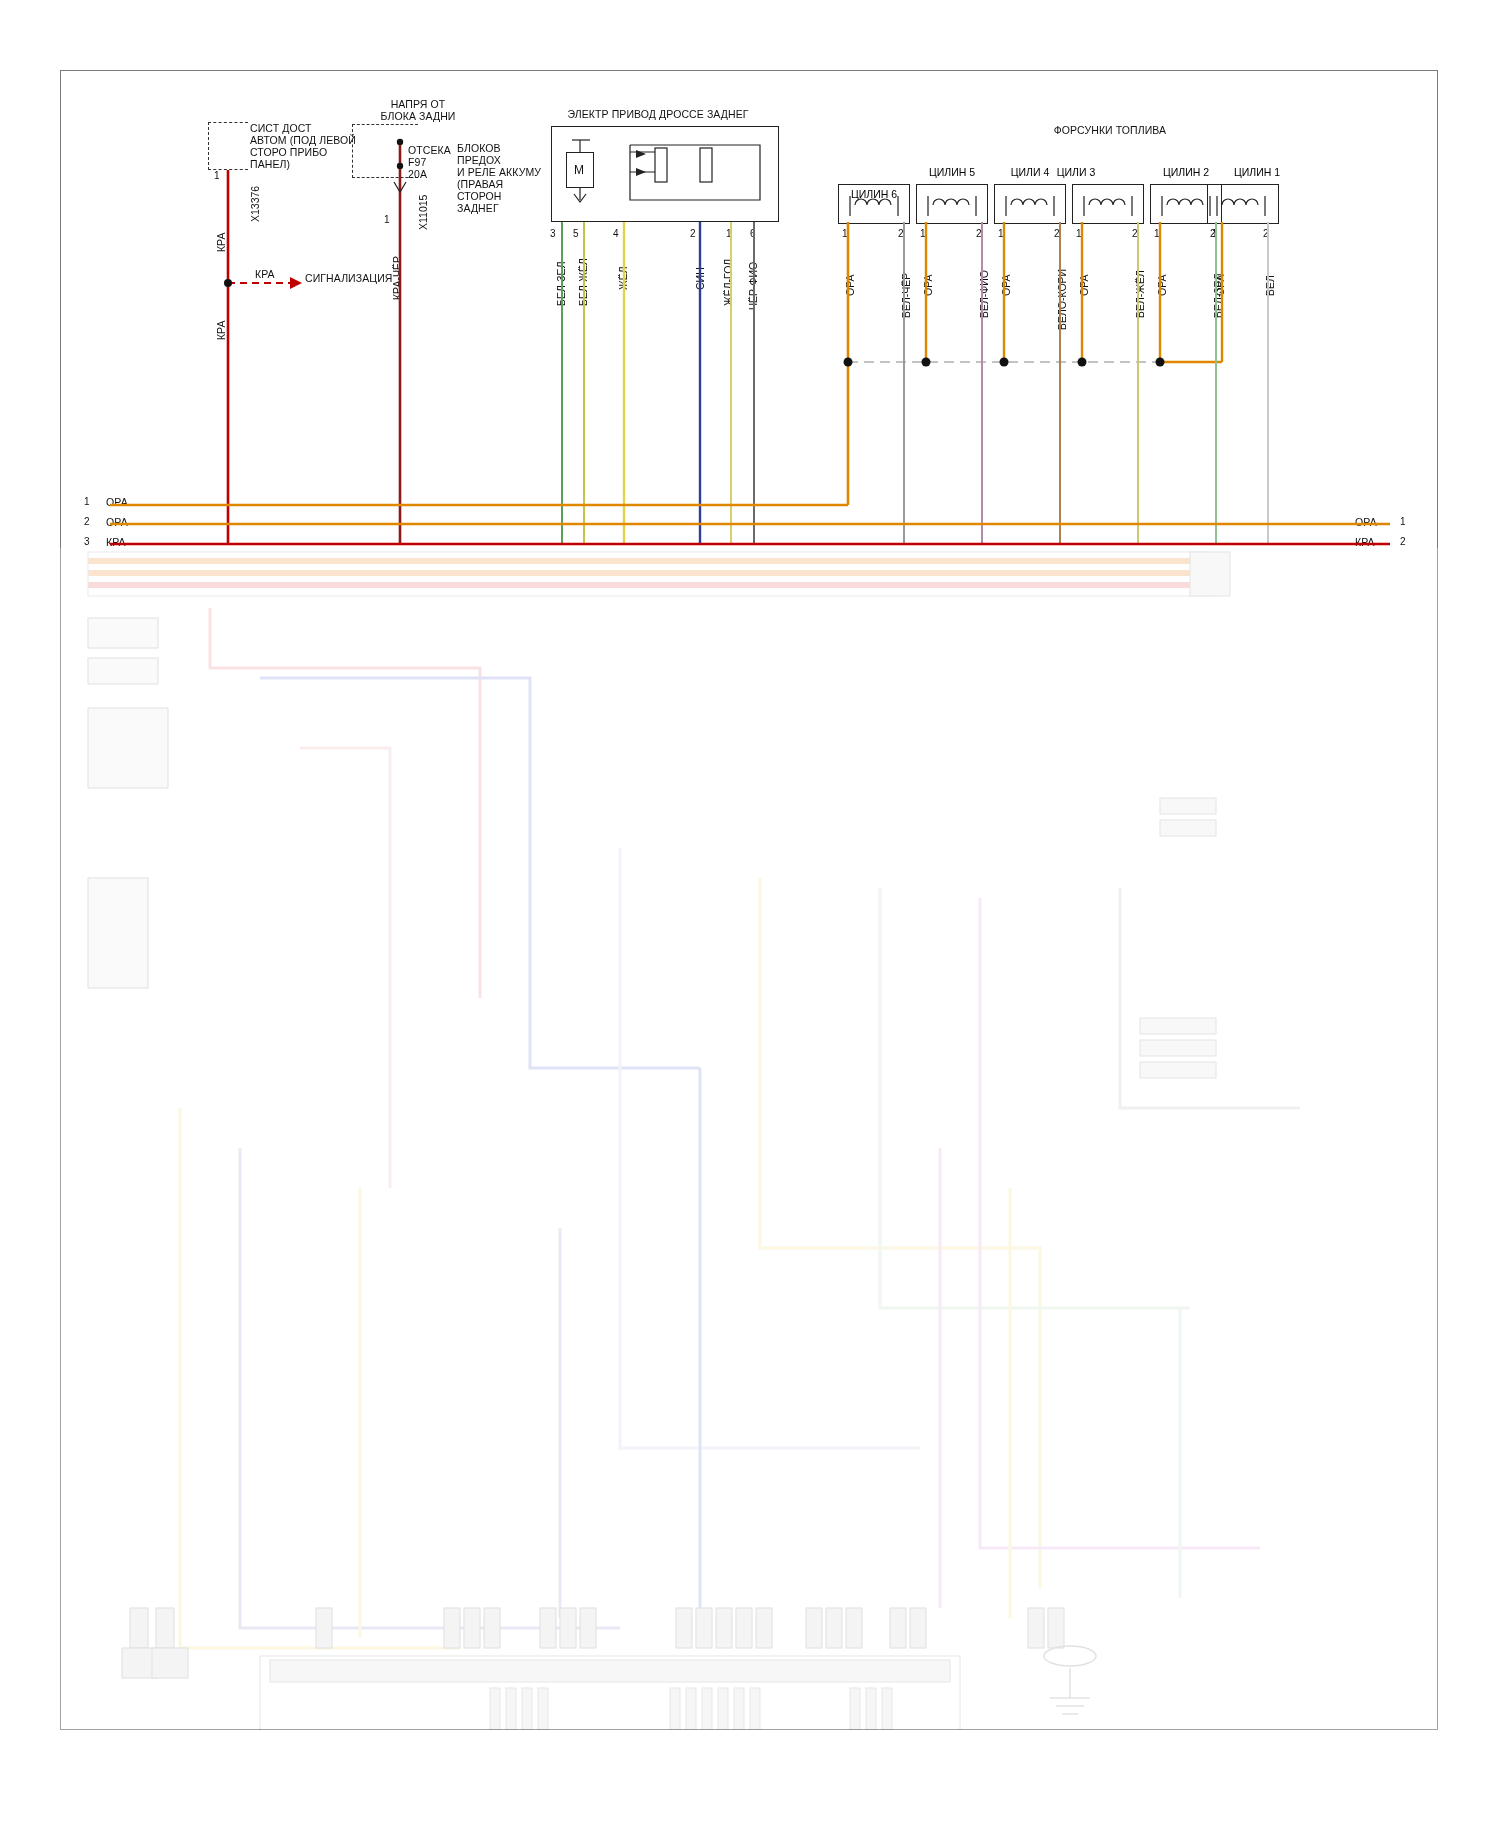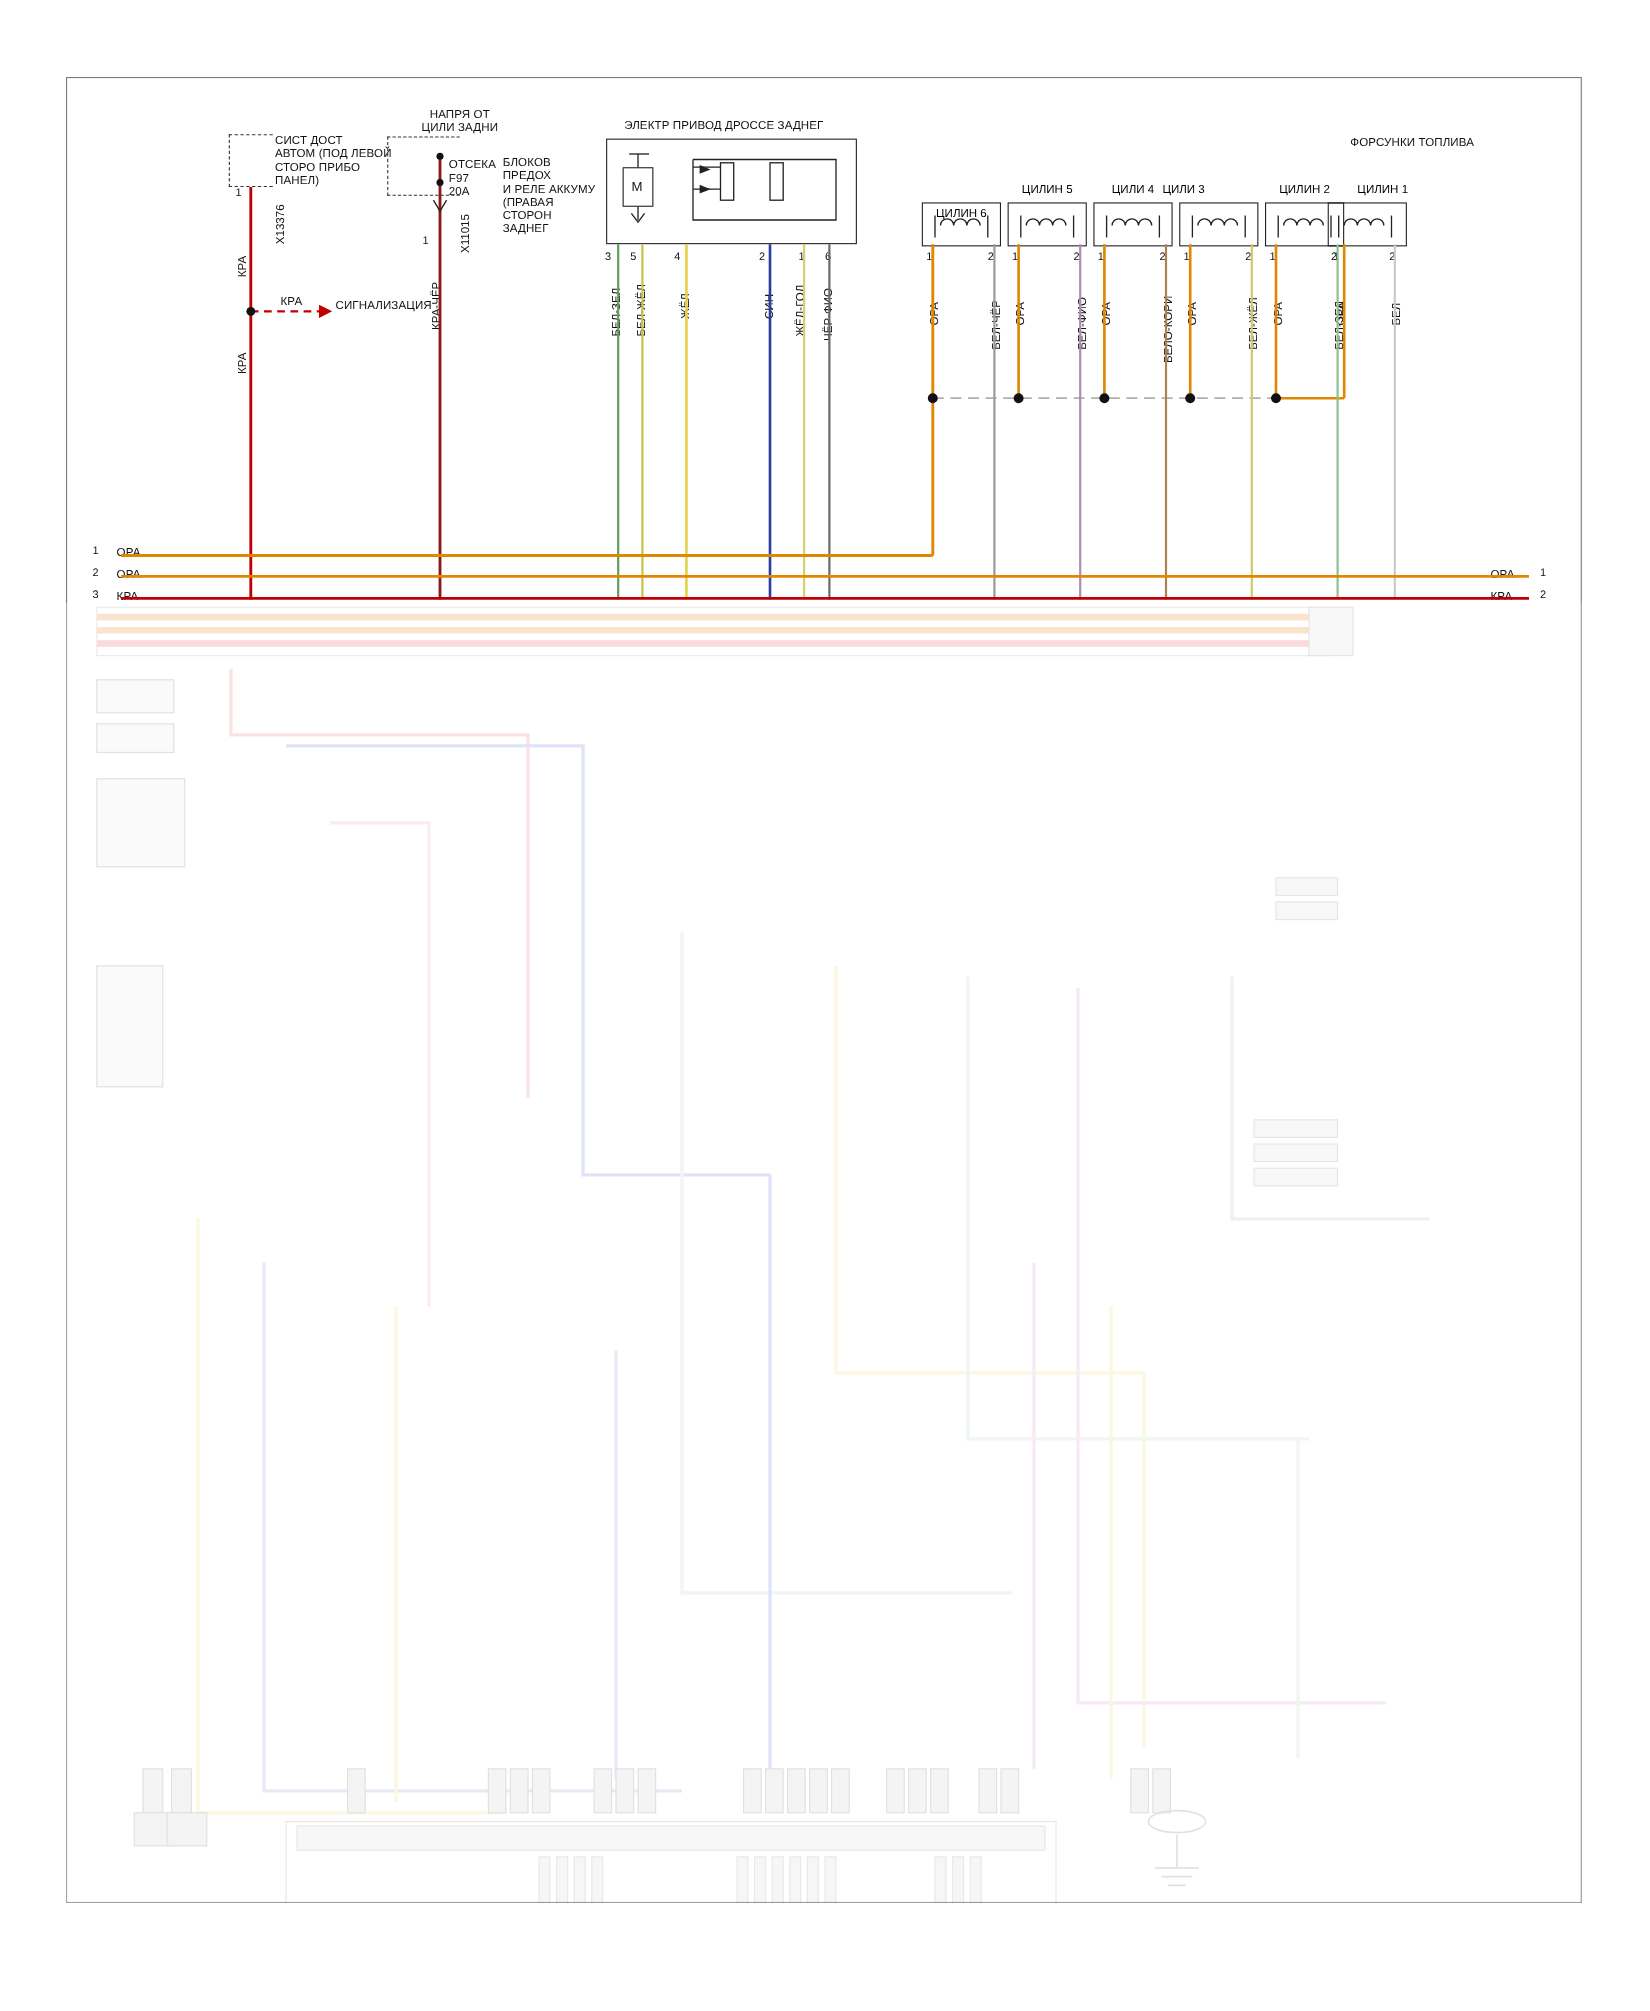--- a/index.html
+++ b/index.html
@@ -94,21 +94,21 @@
   <div class="lbl" style="left:250px; top:122px;">СИСТ ДОСТ
 АВТОМ (ПОД ЛЕВОЙ
 СТОРО ПРИБО
 ПАНЕЛ)</div>
   <div class="pinnum" style="left:214px; top:170px;">1</div>
   <div class="vlbl" style="left:250px; top:222px;">X13376</div>
   <div class="vlbl" style="left:216px; top:252px;">КРА</div>
   <div class="vlbl" style="left:216px; top:340px;">КРА</div>
 
   <div class="lbl c" style="left:358px; top:98px; width:120px; text-align:center;">НАПРЯ ОТ
-ЦИЛИ ЗАДНИ</div>
+БЛОКА ЗАДНИ</div>
   <div class="dashbox" style="left:352px; top:124px; width:66px; height:54px; border-right:none;"></div>
   <div class="lbl" style="left:408px; top:144px;">ОТСЕКА
 F97
 20A</div>
   <div class="lbl" style="left:457px; top:124px;margin-top:18px;">БЛОКОВ
 ПРЕДОХ
 И РЕЛЕ АККУМУ
 (ПРАВАЯ
 СТОРОН
 ЗАДНЕГ</div>
@@ -117,21 +117,21 @@
   <div class="vlbl" style="left:392px; top:300px;">КРА-ЧЁР</div>
 
   <div class="lbl" style="left:255px; top:268px;">КРА</div>
   <div class="lbl" style="left:305px; top:272px;">СИГНАЛИЗАЦИЯ</div>
 
   <div class="lbl c" style="left:548px; top:108px; width:220px; text-align:center;">ЭЛЕКТР ПРИВОД ДРОССЕ ЗАДНЕГ</div>
   <div class="box" style="left:551px; top:126px; width:228px; height:96px;"></div>
   <div class="box" style="left:566px; top:152px; width:28px; height:36px;"></div>
   <div class="lbl" style="left:574px; top:164px; font-size:12px;">M</div>
 
-  <div class="lbl c" style="left:920px; top:124px; width:420px; text-align:right;">ФОРСУНКИ ТОПЛИВА</div>
+  <div class="lbl c" style="left:900px; top:124px; width:420px; text-align:center;">ФОРСУНКИ ТОПЛИВА</div>
 
   <div class="connhdr" style="left:838px; top:166px;margin-top:22px;">ЦИЛИН 6</div>
   <div class="box" style="left:838px; top:184px; width:72px; height:40px;"></div>
   <div class="connhdr" style="left:916px; top:166px;">ЦИЛИН 5</div>
   <div class="box" style="left:916px; top:184px; width:72px; height:40px;"></div>
   <div class="connhdr" style="left:994px; top:166px;">ЦИЛИ 4</div>
   <div class="box" style="left:994px; top:184px; width:72px; height:40px;"></div>
   <div class="connhdr" style="left:1040px; top:166px;">ЦИЛИ 3</div>
   <div class="box" style="left:1072px; top:184px; width:72px; height:40px;"></div>
   <div class="connhdr" style="left:1150px; top:166px;">ЦИЛИН 2</div>

